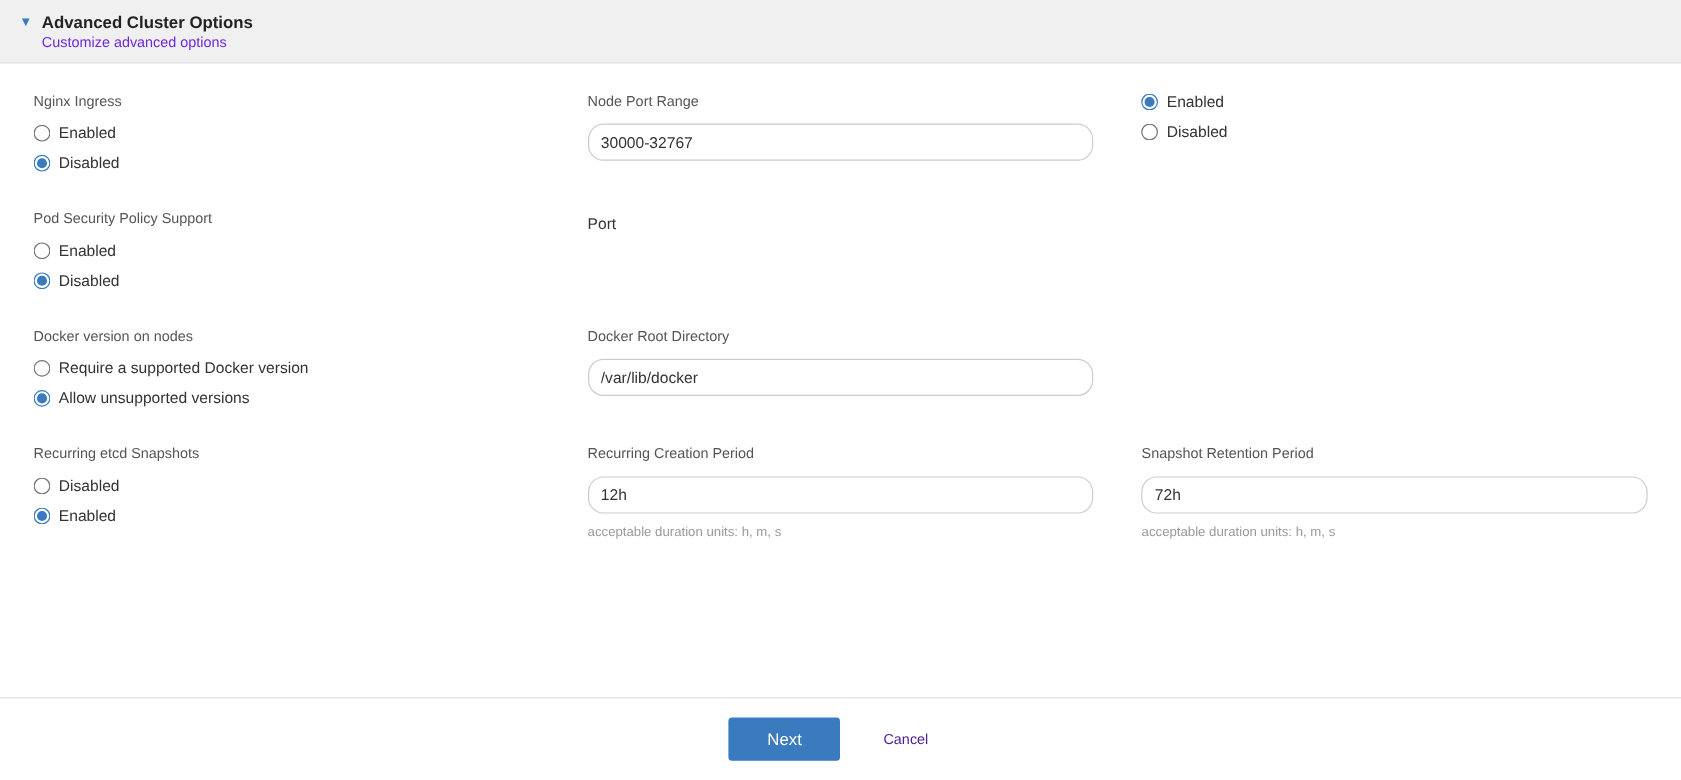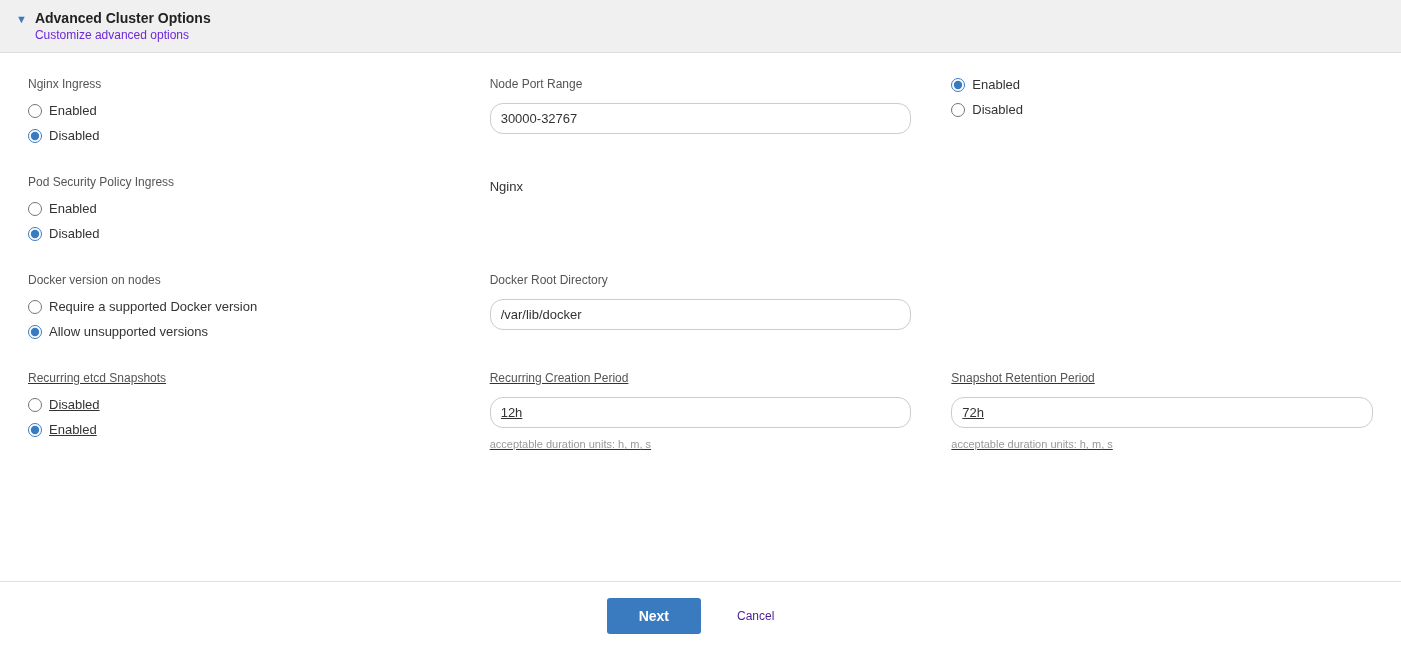--- a/index.html
+++ b/index.html
@@ -138,21 +138,21 @@
     }
 
     .btn-next {
       background: #3a7bbf;
       color: #fff;
       border: none;
       border-radius: 3px;
       padding: 10px 32px;
       font-size: 14px;
       cursor: pointer;
-      font-weight: 700;
+      font-weight: 400;
     }
 
     .btn-cancel {
       background: transparent;
       color: #4c1d95;
       border: none;
       padding: 10px 20px;
       font-size: 12px;
       cursor: pointer;
     }
@@ -200,33 +200,33 @@
           <input type="radio" name="metrics" style="">
           <span>Disabled</span>
         </label>
       </div>
 
     </div>
 
     <div class="options-row">
 
       <div class="option-group">
-        <div class="option-label">Pod Security Policy Ingress</div>
+        <div class="option-label">Pod Security Policy Support</div>
         <label class="radio-option">
           <input type="radio" name="psp" style="">
           <span>Enabled</span>
         </label>
         <label class="radio-option">
           <input type="radio" name="psp" checked="" style="">
           <span>Disabled</span>
         </label>
       </div>
 
       <div class="option-group">
-        <div class="static-value">Nginx</div>
+        <div class="static-value">Port</div>
       </div>
 
       <div class="option-group"></div>
 
     </div>
 
     <div class="options-row">
 
       <div class="option-group">
         <div class="option-label">Docker version on nodes</div>
@@ -242,21 +242,21 @@
 
       <div class="option-group">
         <div class="option-label">Docker Root Directory</div>
         <input type="text" class="text-input" value="/var/lib/docker" style="">
       </div>
 
       <div class="option-group"></div>
 
     </div>
 
-    <div class="options-row" style="margin-bottom:0;text-decoration:underline;">
+    <div class="options-row" style="margin-bottom:0;">
 
       <div class="option-group">
         <div class="option-label">Recurring etcd Snapshots</div>
         <label class="radio-option">
           <input type="radio" name="etcd" style="">
           <span>Disabled</span>
         </label>
         <label class="radio-option">
           <input type="radio" name="etcd" checked="" style="">
           <span>Enabled</span>

